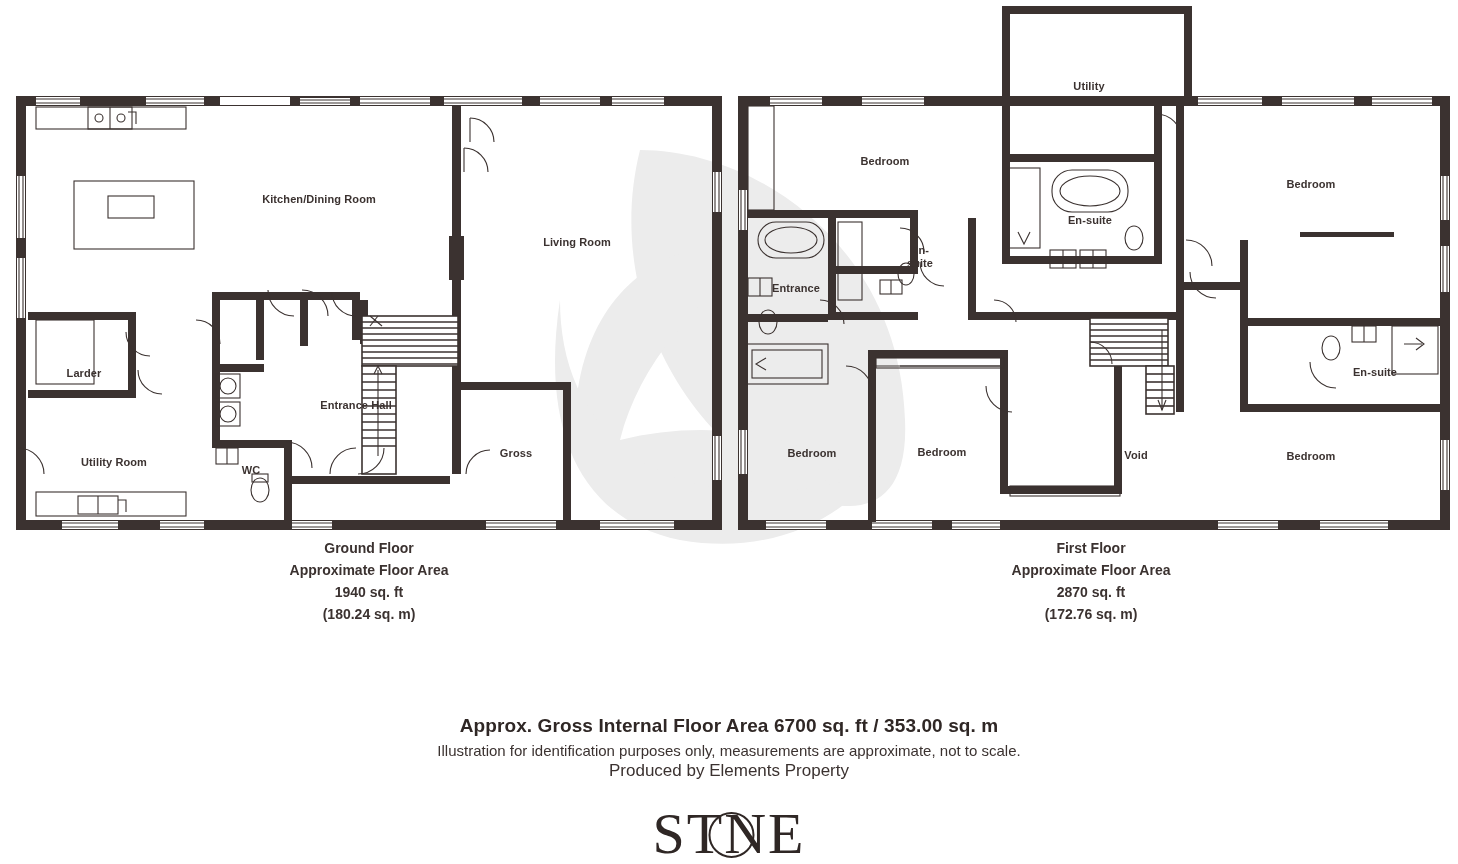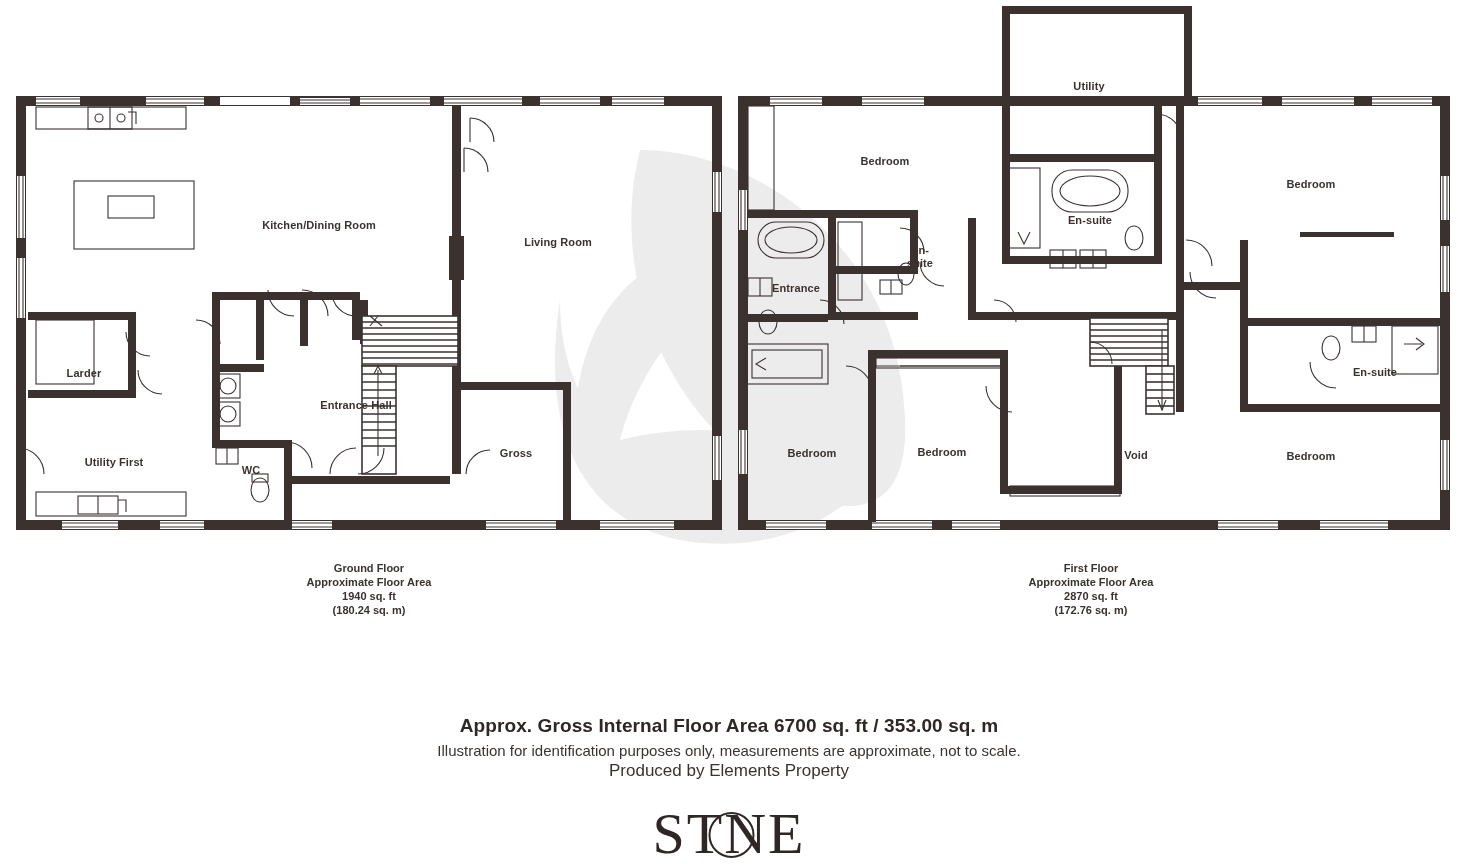--- a/index.html
+++ b/index.html
@@ -33,28 +33,27 @@
     font-weight: bold;
     color: #3b3230;
     text-align: center;
     line-height: 13px;
     white-space: pre-line;
     transform: translate(-50%, -50%);
     letter-spacing: 0.1px;
   }
   .floor-caption {
     position: absolute;
-    font-size: 11px;
+    font-size: 14px;
     font-weight: bold;
-    line-height: 14px;
+    line-height: 22px;
     text-align: center;
     color: #3b3230;
     transform: translateX(-50%);
     white-space: pre-line;
-    margin-top: 24px;
   }
   .summary {
     position: absolute;
     width: 100%;
     text-align: center;
   }
   .summary-title {
     font-size: 19px;
     font-weight: bold;
     color: #2f2725;
@@ -488,25 +487,25 @@
       </g>
 
       <g class="thin">
         <rect x="876" y="358" width="128" height="10" fill="none"></rect>
         <rect x="1010" y="486" width="110" height="10" fill="none"></rect>
         <rect x="748" y="106" width="26" height="104" fill="none"></rect>
       </g>
     </g>
   </svg>
 
-  <div class="room-label" style="left:319px; top:225px;">Kitchen/Dining Room</div>
-  <div class="room-label" style="left:558px; top:242px;">Living Room</div>
+  <div class="room-label" style="left:319px; top:199px;">Kitchen/Dining Room</div>
+  <div class="room-label" style="left:577px; top:242px;">Living Room</div>
   <div class="room-label" style="left:84px; top:353px;margin-top:20px;">Larder</div>
   <div class="room-label" style="left:356px; top:405px;">Entrance Hall</div>
-  <div class="room-label" style="left:114px; top:462px;">Utility First</div>
+  <div class="room-label" style="left:114px; top:462px;">Utility Room</div>
   <div class="room-label" style="left:251px; top:470px;">WC</div>
   <div class="room-label" style="left:516px; top:453px;">Gross</div>
 
   <div class="room-label" style="left:1089px; top:86px;">Utility</div>
   <div class="room-label" style="left:885px; top:161px;">Bedroom</div>
   <div class="room-label" style="left:1311px; top:184px;">Bedroom</div>
   <div class="room-label" style="left:1090px; top:220px;">En-suite</div>
   <div class="room-label" style="left:920px; top:257px;">En-
 suite</div>
   <div class="room-label" style="left:796px; top:288px;">Entrance</div>

